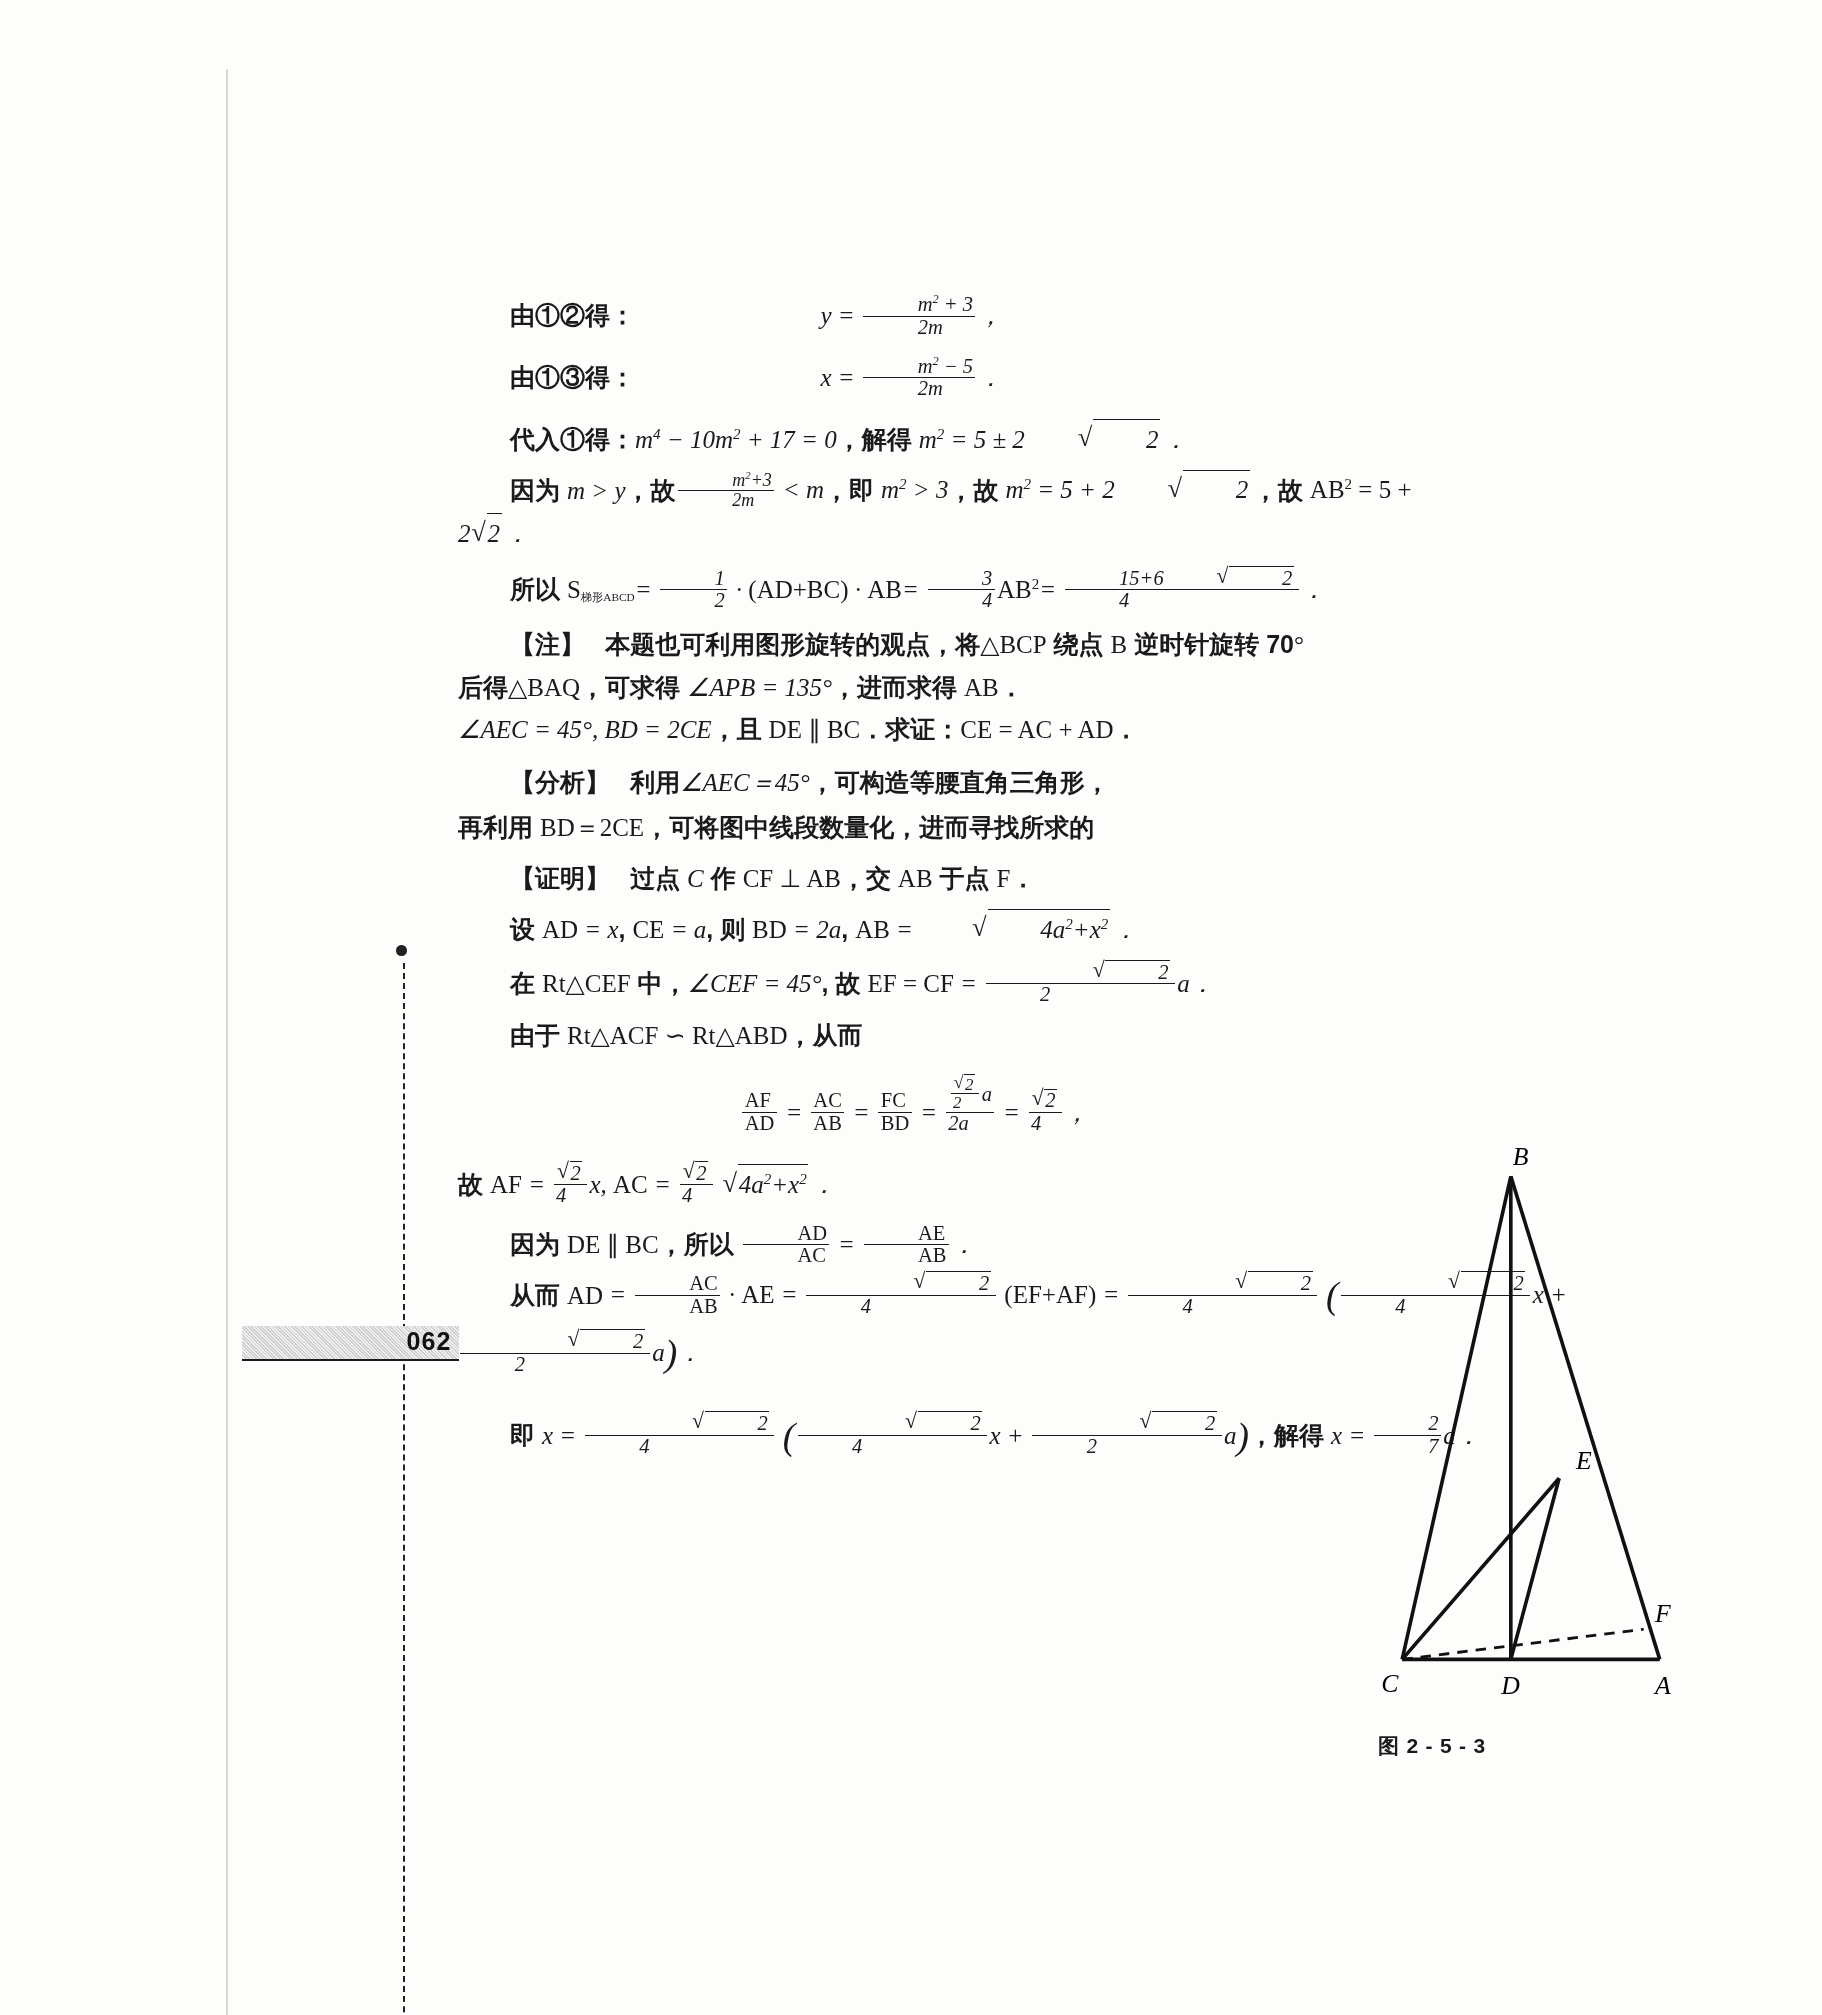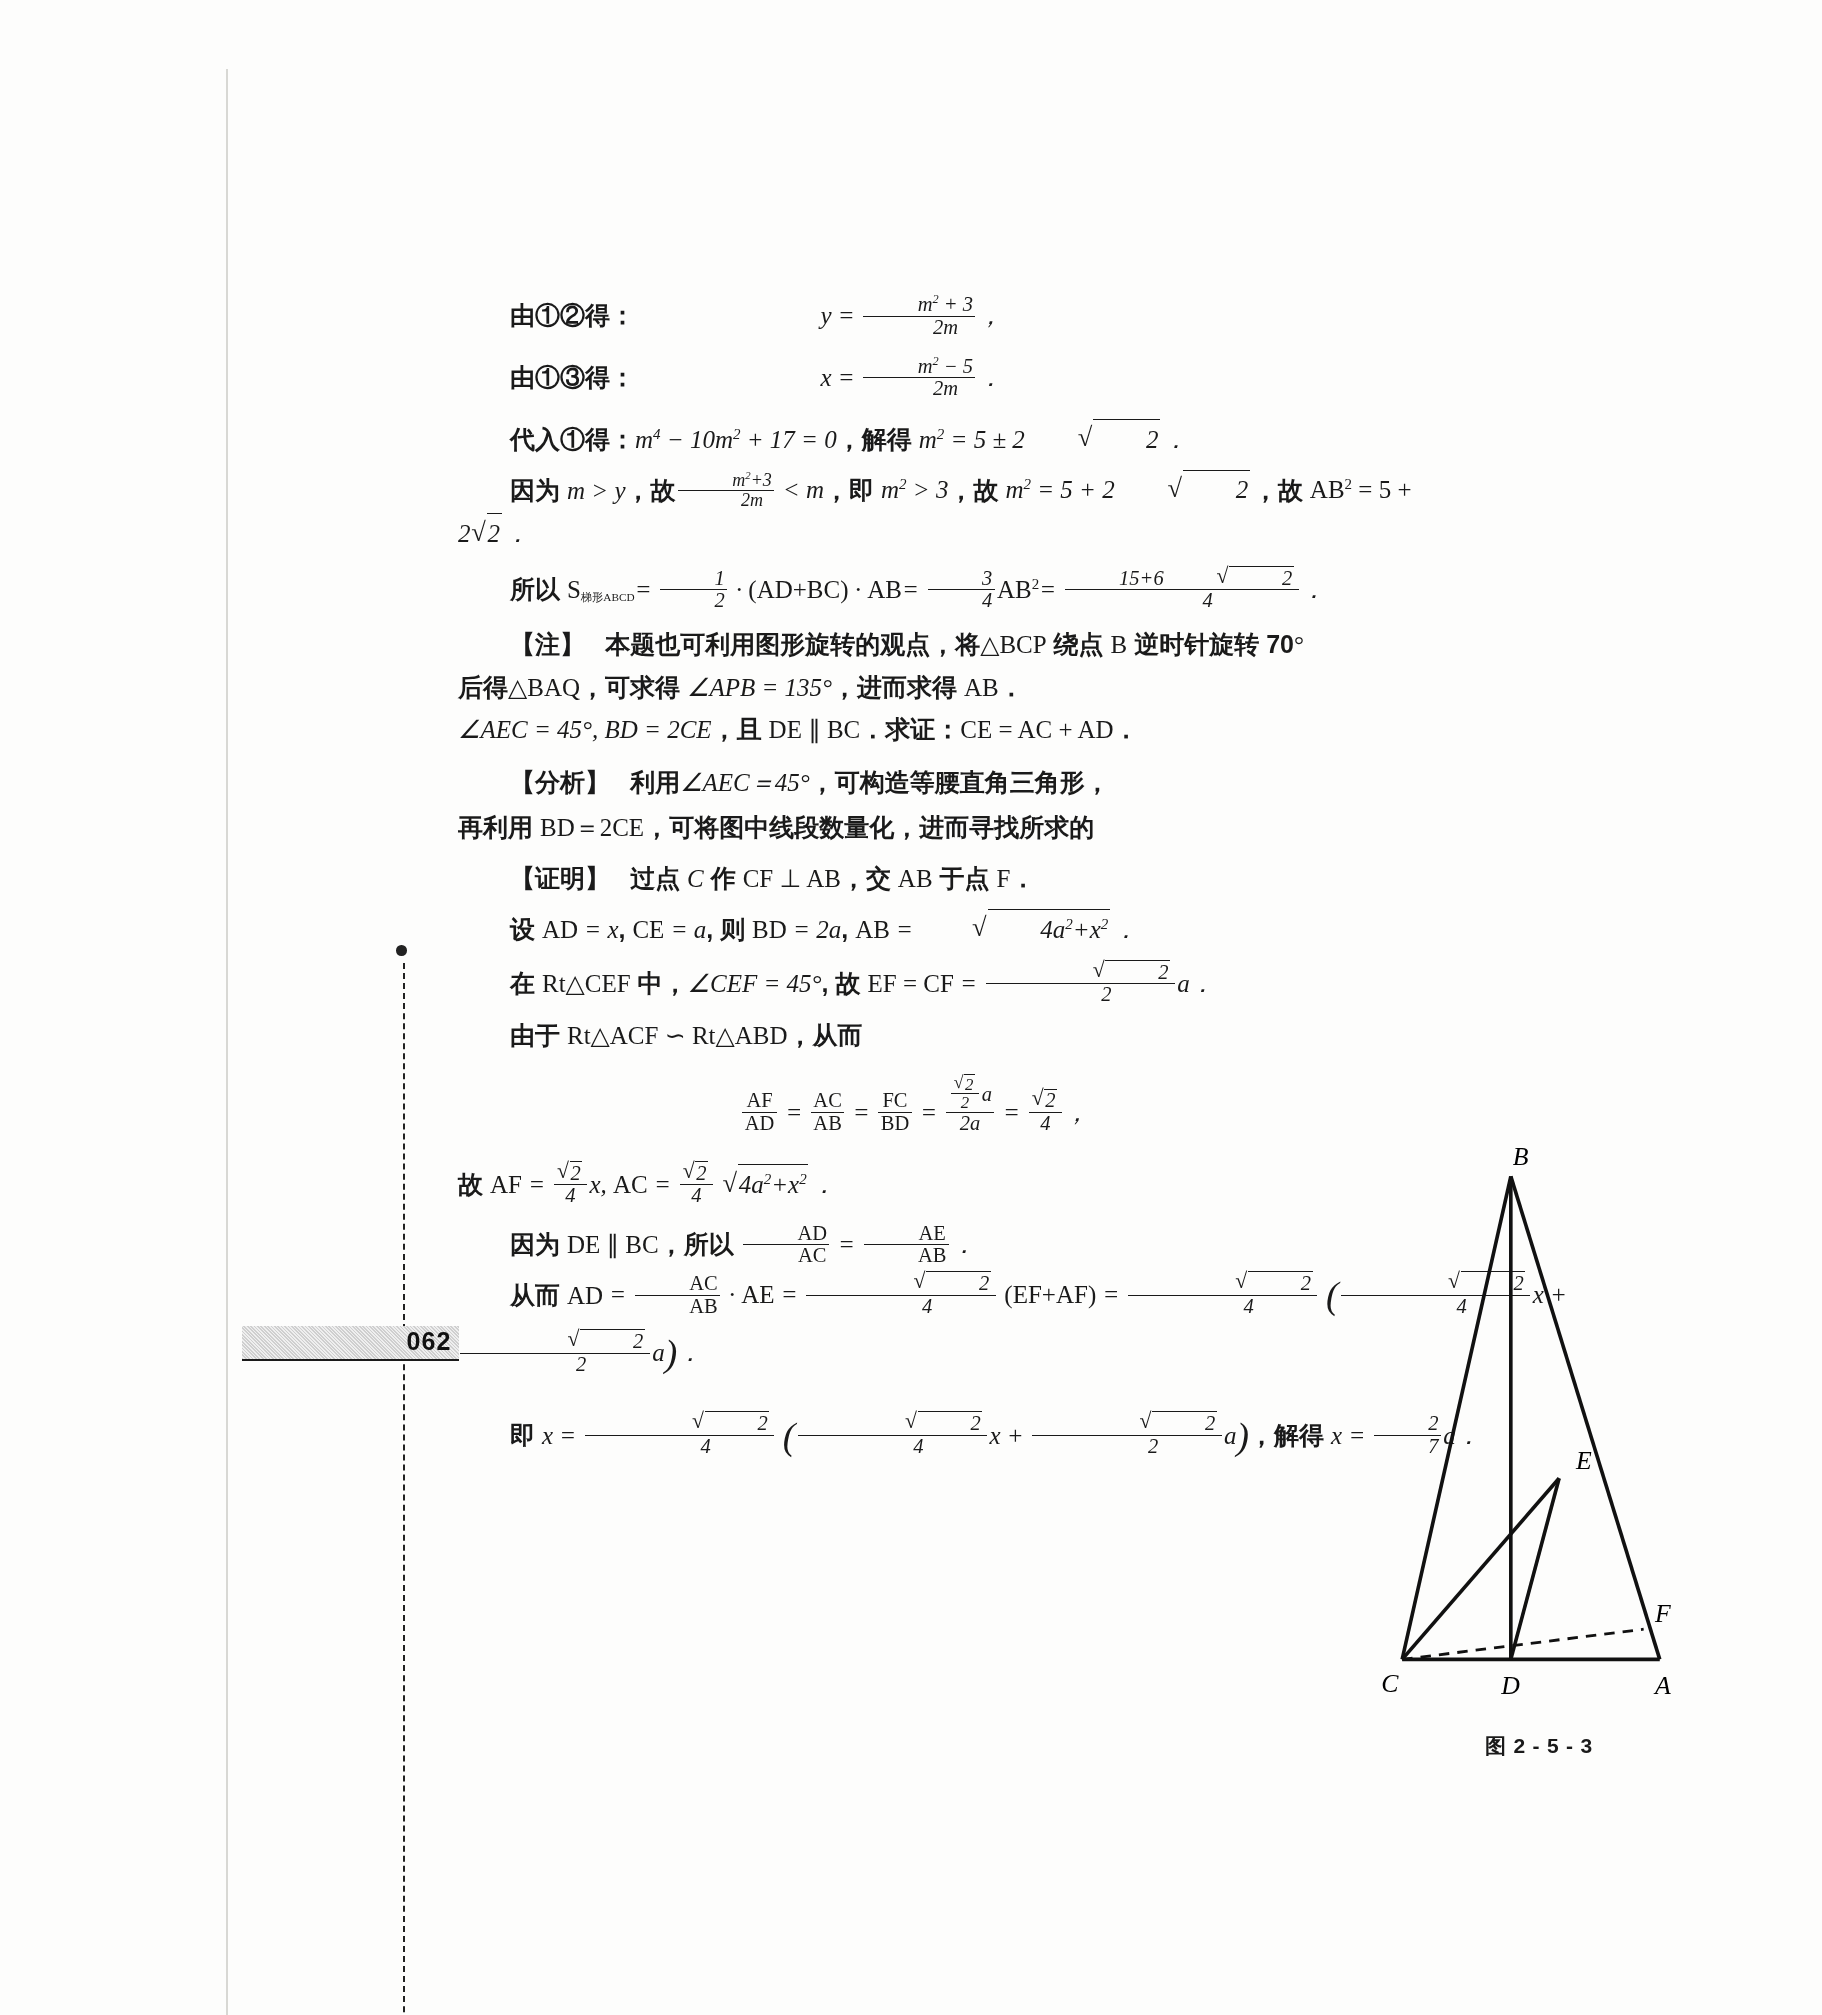--- a/index.html
+++ b/index.html
@@ -86,21 +86,21 @@
   .hang  { text-indent: 0; }
   .math { font-family: "Liberation Serif", serif; font-style: italic; }
   .upright { font-style: normal; }
   .bk { font-family: "Liberation Sans", sans-serif; font-weight: bold; font-style: normal;}
   .tag { font-weight: bold; font-style: normal; }
 
   
   .frac {
     display: inline-block;
     vertical-align: -0.45em;
-    text-align: center;
+    text-align: left;
     font-size: 0.82em;
     line-height: 1.05;
     margin: 0 2.4px;
   }
   .frac .num { display: block; padding: 0 2.4px; }
   .frac .den { display: block; padding: 0 2.4px; border-top: 1.2px solid #1a1a1a; }
   .frac.small { font-size: 0.72em; vertical-align: -0.4em;}
 
   .sqrt {
     display: inline-block;
@@ -132,21 +132,21 @@
     left: 1378px;
     top: 1140px;
     width: 322px;
     height: 629px;
   }
   .fig-caption {
     position: absolute;
     left: 0;
     top: 592px;
     width: 322px;
-    text-align: center;
+    text-align: left;
     font-family: "Liberation Sans", sans-serif;
     font-size: 21px;
     font-weight: bold;
     letter-spacing: 0.8px;
   }
 </style>
 </head>
 <body>
 
 <div id="page">

